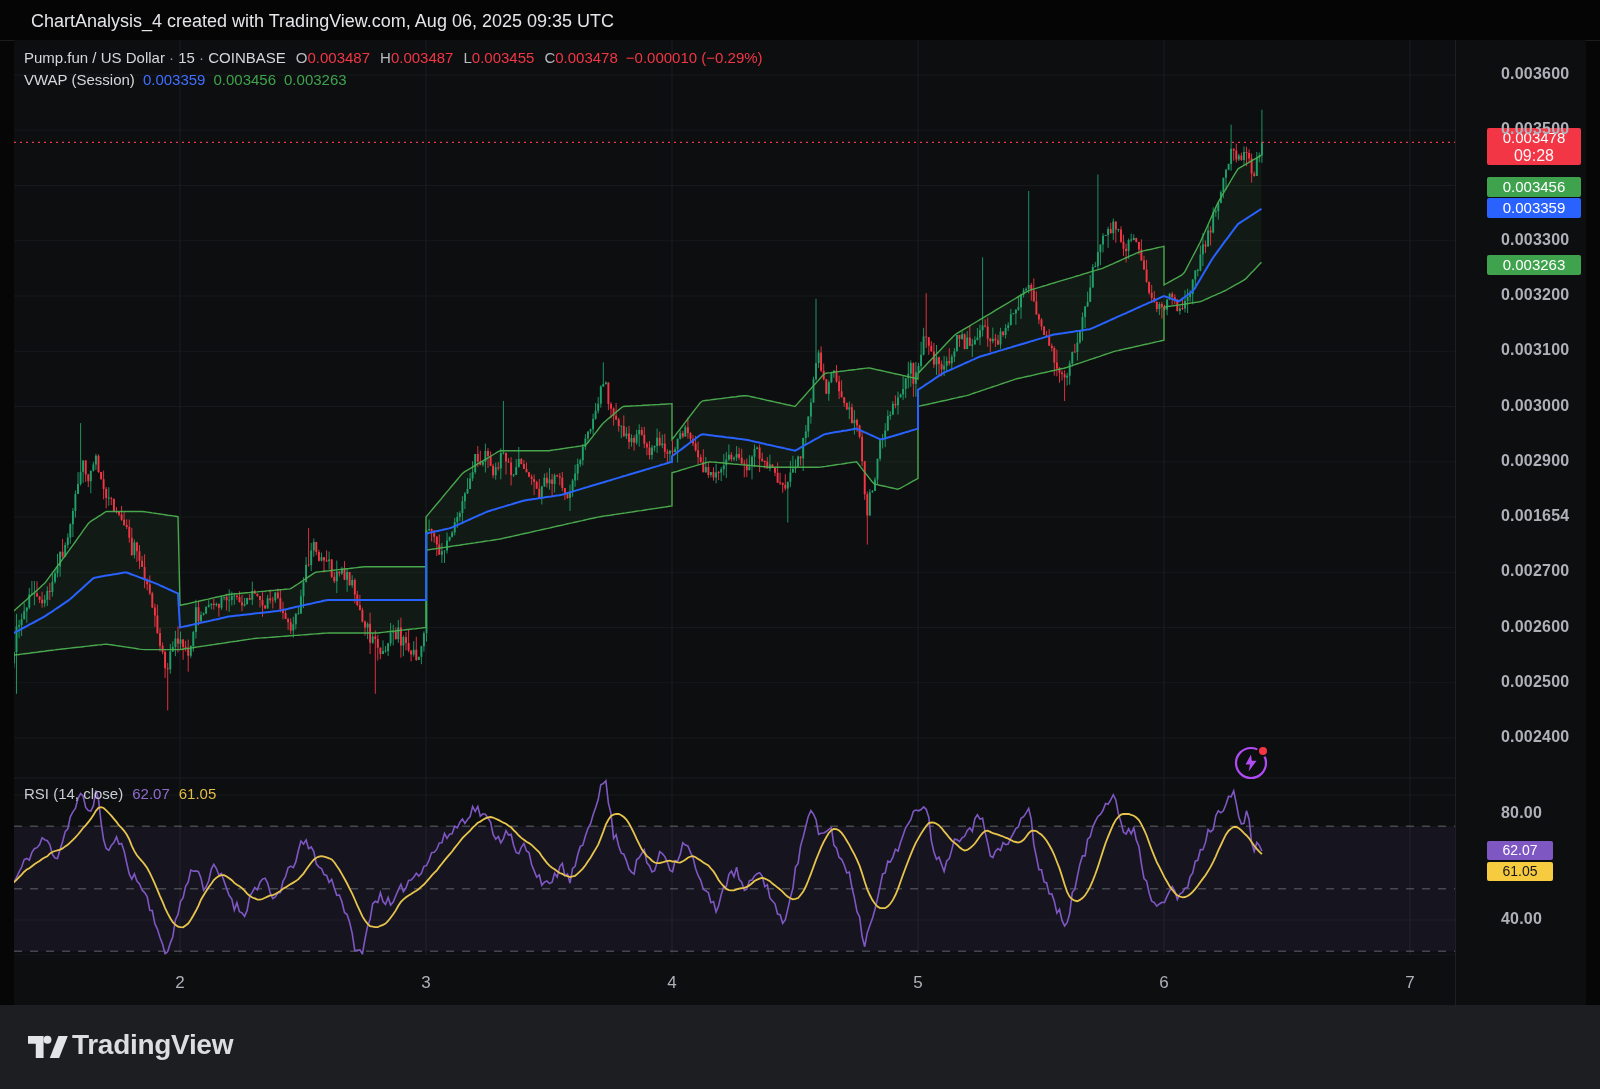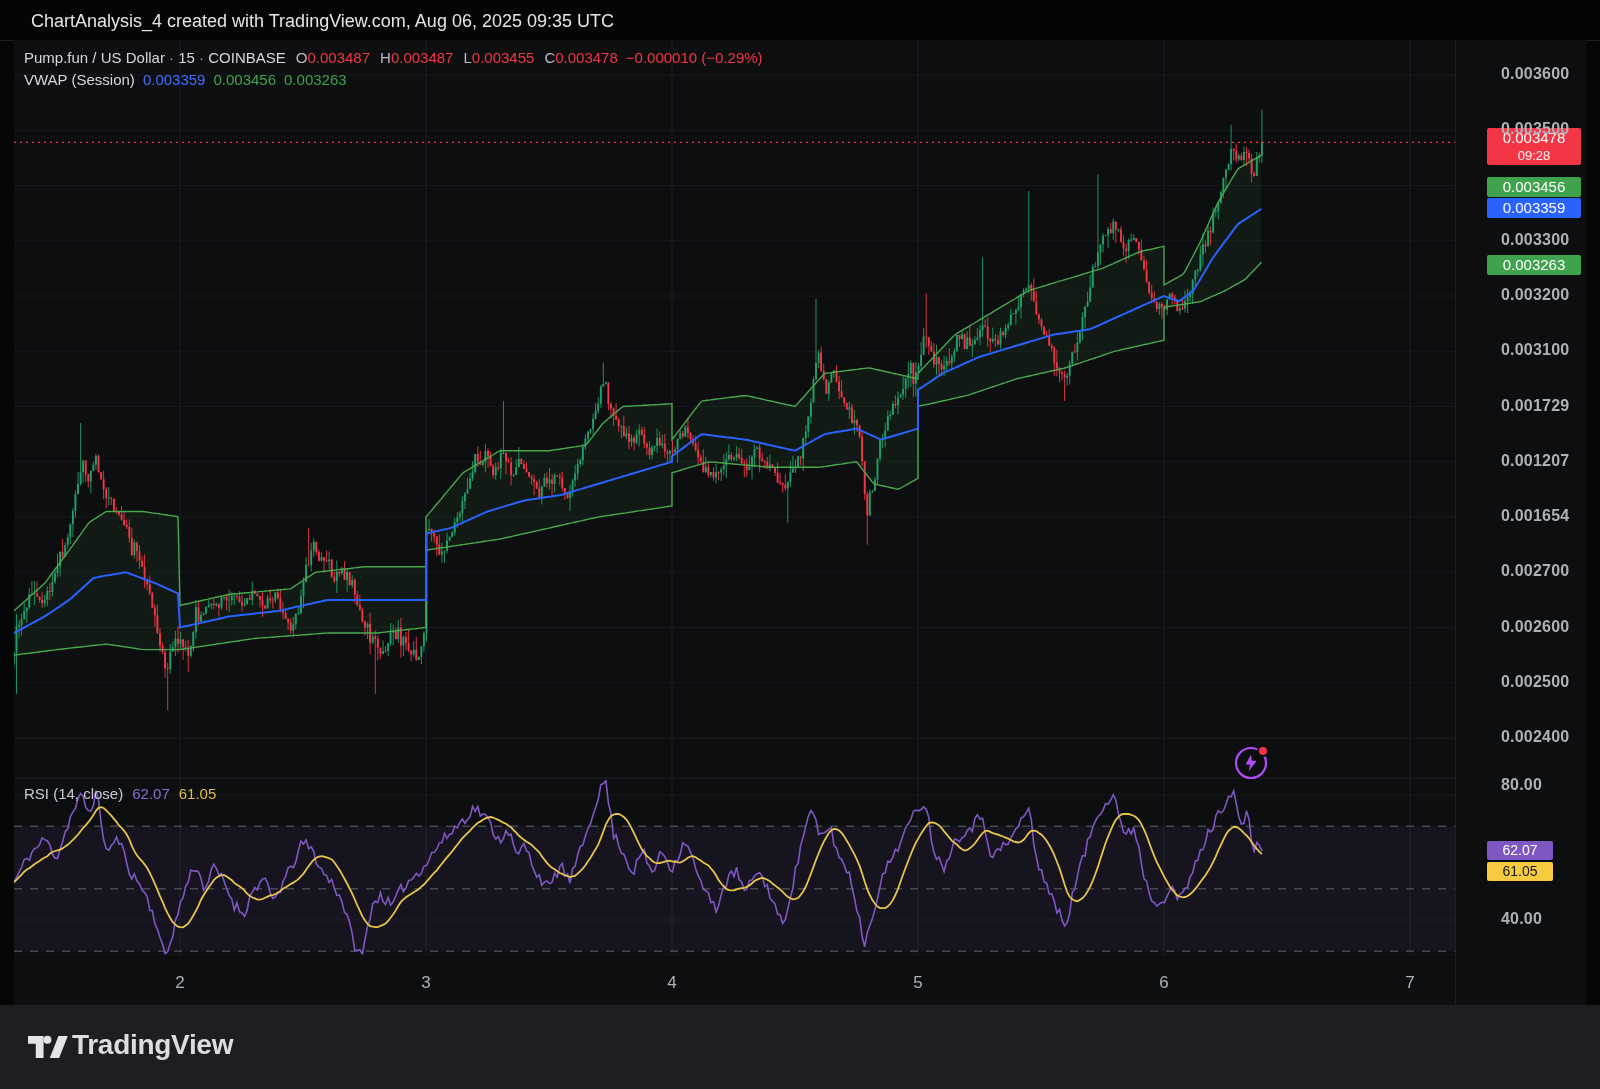--- a/index.html
+++ b/index.html
@@ -17,21 +17,21 @@
   .legend .green{color:#3fa34d;}
   .ohlc-l{color:#b8bbc2;margin-left:2px;}
   .rsi-legend{position:absolute;left:10px;top:745px;font-size:15px;color:#c9ccd3;display:flex;gap:9px;}
   .rsi-legend .purple{color:#8e6cd0;}
   .rsi-legend .yellow{color:#e3bd45;}
   #price-axis{position:absolute;left:1441px;top:0;width:131px;height:965px;border-left:1px solid #1e1f23;}
   .axlabel{position:absolute;left:45px;font-size:16px;color:#aeb1b9;letter-spacing:0.2px;font-weight:bold;}
   .badge{position:absolute;left:31px;width:94px;border-radius:2px;text-align:center;
     font-size:15px;line-height:20px;}
   .badge.small{width:66px;font-size:14px;line-height:19px;}
-  .badge .t2{font-size:13px;line-height:15px;opacity:.95;padding-bottom:2px;}
+  .badge .t2{font-size:16px;line-height:15px;opacity:.95;padding-bottom:2px;}
   #time-axis{position:absolute;left:0;top:915px;width:1441px;height:50px;}
   .tlabel{position:absolute;top:18px;transform:translateX(-50%);font-size:17px;color:#aeb1b9;}
   .footer{position:absolute;left:0;top:1005px;width:1600px;height:84px;background:#1d1e21;padding-left:11px;}
   .brand{position:absolute;left:72px;top:24px;font-size:28px;font-weight:bold;color:#dcdde0;letter-spacing:-0.3px;}
   .logo{position:absolute;left:28px;top:26px;}
   .flash-icon{position:absolute;left:1216px;top:700px;}
 </style>
 </head>
 <body>
 
@@ -122,28 +122,28 @@
     <div class="badge" style="top:137px;background:#3fa34d;color:#fff;">0.003456</div>
     <div class="badge" style="top:158px;background:#2962ff;color:#fff;">0.003359</div>
     <div class="badge" style="top:215px;background:#3fa34d;color:#fff;">0.003263</div>
     <div class="badge small" style="top:801px;background:#7e57c2;color:#fff;">62.07</div>
     <div class="badge small" style="top:822px;background:#f6cb3f;color:#17181b;">61.05</div>
   <div class="axlabel" style="top: 25px;">0.003600</div>
       <div class="axlabel" style="top: 80.25px;">0.003500</div>
       <div class="axlabel" style="top: 190.75px;">0.003300</div>
       <div class="axlabel" style="top: 246px;">0.003200</div>
       <div class="axlabel" style="top: 301.25px;">0.003100</div>
-      <div class="axlabel" style="top: 356.5px;">0.001729</div>
-      <div class="axlabel" style="top: 411.75px;">0.001207</div>
+      <div class="axlabel" style="top: 356.5px;">0.003000</div>
+      <div class="axlabel" style="top: 411.75px;">0.002900</div>
       <div class="axlabel" style="top: 467px;">0.001654</div>
       <div class="axlabel" style="top: 522.25px;">0.002700</div>
       <div class="axlabel" style="top: 577.5px;">0.002600</div>
       <div class="axlabel" style="top: 632.75px;">0.002500</div>
       <div class="axlabel" style="top: 688px;">0.002400</div>
-      <div class="axlabel" style="top: 736px;">80.00</div>
+      <div class="axlabel" style="top: 764px;">80.00</div>
       <div class="axlabel" style="top: 870px;">40.00</div>
     </div>
 
   <div id="time-axis">
       <div class="tlabel" style="left: 166px;">2</div>
       <div class="tlabel" style="left: 412px;">3</div>
       <div class="tlabel" style="left: 658px;">4</div>
       <div class="tlabel" style="left: 904px;">5</div>
       <div class="tlabel" style="left: 1150px;">6</div>
       <div class="tlabel" style="left: 1396px;">7</div>

